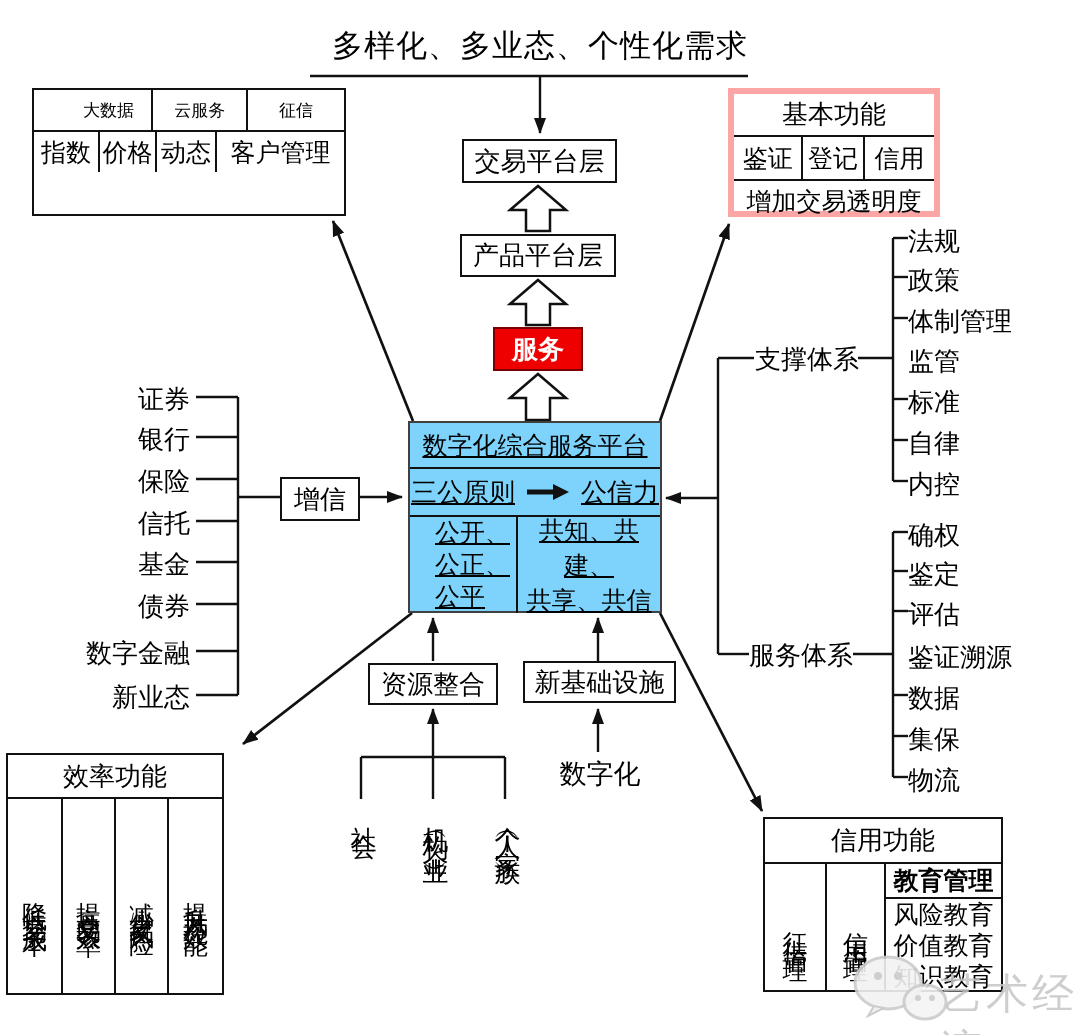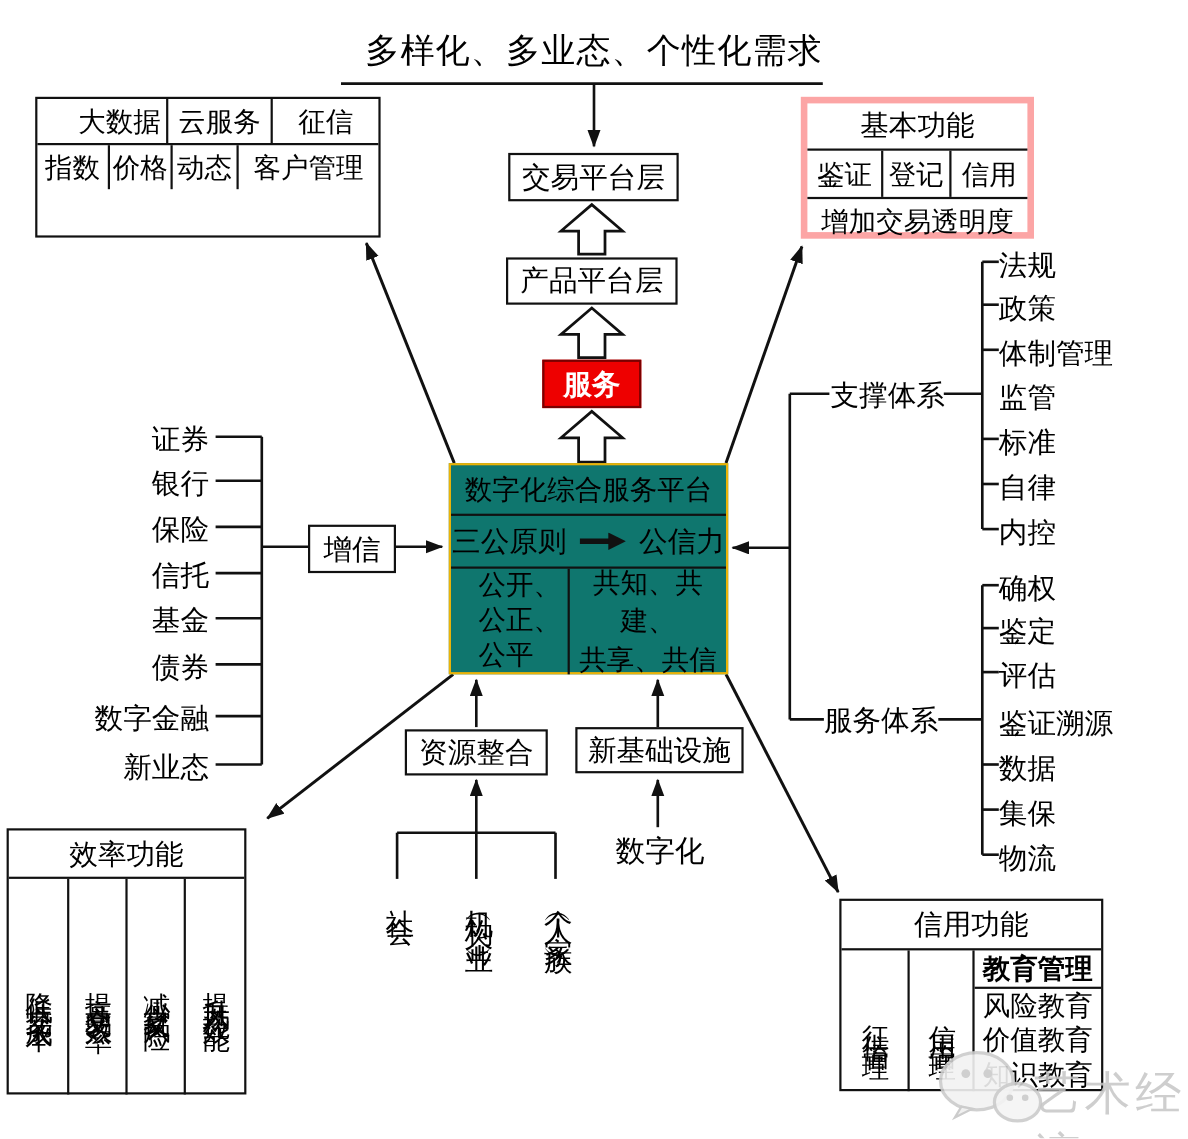--- a/index.html
+++ b/index.html
@@ -91,21 +91,21 @@
     <g fill="#fff" stroke="#111" stroke-width="2.5">
       <polygon points="538,186 566,210 550,210 550,231 526,231 526,210 510,210"></polygon>
       <polygon points="538,280 566,304 550,304 550,325 526,325 526,304 510,304"></polygon>
       <polygon points="538,374 566,398 550,398 550,420 526,420 526,398 510,398"></polygon>
     </g>
   </svg>
 
   <div class="lbl ctr" style="left:0;top:26;top:26px;width:1080px;height:40px;font-size:31px;letter-spacing:1px;">多样化、多业态、个性化需求</div>
 
   <div class="abs z1" style="left:32px;top:88px;width:314px;height:128px;border:2px solid #111;background:#fff;">
-    <div class="cellrow" style="height:40px;border-bottom:2px solid #111;font-size:25px;padding-left:32px;">
+    <div class="cellrow" style="height:40px;border-bottom:2px solid #111;font-size:17px;padding-left:32px;">
       <div class="cell" style="width:95px;">大数据</div>
       <div class="cell" style="width:106px;">云服务</div>
       <div class="cell" style="width:109px;">征信</div>
     </div>
     <div class="cellrow" style="height:40px;font-size:25px;">
       <div class="cell" style="width:64px;">指数</div>
       <div class="cell" style="width:57px;">价格</div>
       <div class="cell" style="width:60px;">动态</div>
       <div class="cell" style="width:129px;">客户管理</div>
     </div>
@@ -118,21 +118,21 @@
       <div class="cell" style="width:64px;">登记</div>
       <div class="cell" style="width:74px;">信用</div>
     </div>
     <div class="ctr" style="height:40px;font-size:25px;">增加交易透明度</div>
   </div>
 
   <div class="box z1" style="left:462px;top:139px;width:155px;height:44px;font-size:26px;">交易平台层</div>
   <div class="box z1" style="left:460px;top:234px;width:156px;height:43px;font-size:26px;">产品平台层</div>
   <div class="box redbox z1" style="left:493px;top:327px;width:90px;height:44px;font-size:26px;border-color:#7a0000;">服务</div>
 
-  <div class="abs z1" style="left:408px;top:421px;width:254px;height:192px;border:2px solid #eab308;background:#0f766e;">
+  <div class="abs z1" style="left:408px;top:421px;width:254px;height:192px;border:2px solid #404040;background:#7dd3fc;text-decoration:underline;">
     <div class="tbl-head" style="height:44px;font-size:25px;">数字化综合服务平台</div>
     <div class="ctr" style="height:46px;border-bottom:2px solid #111;font-size:26px;gap:12px;">
       <span>三公原则</span>
       <svg width="42" height="16" viewBox="0 0 42 16">
         <line x1="0" y1="8" x2="28" y2="8" stroke="#111" stroke-width="5"></line>
         <polygon points="26,0 42,8 26,16" fill="#111"></polygon>
       </svg>
       <span>公信力</span>
     </div>
     <div class="cellrow" style="height:96px;font-size:25px;">

